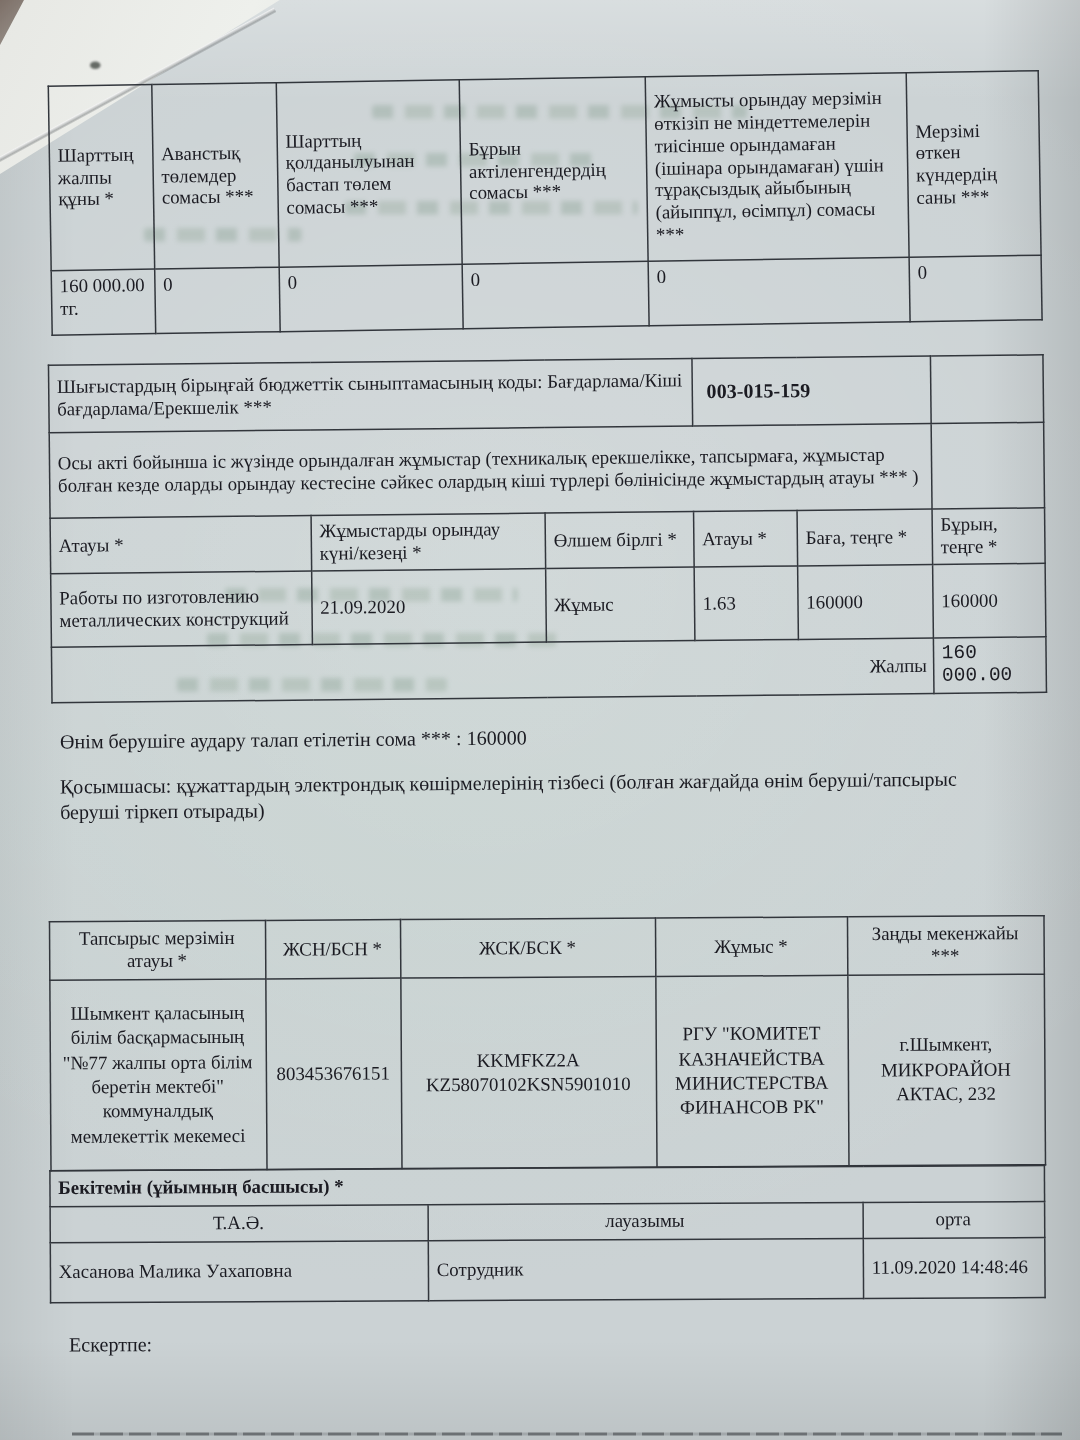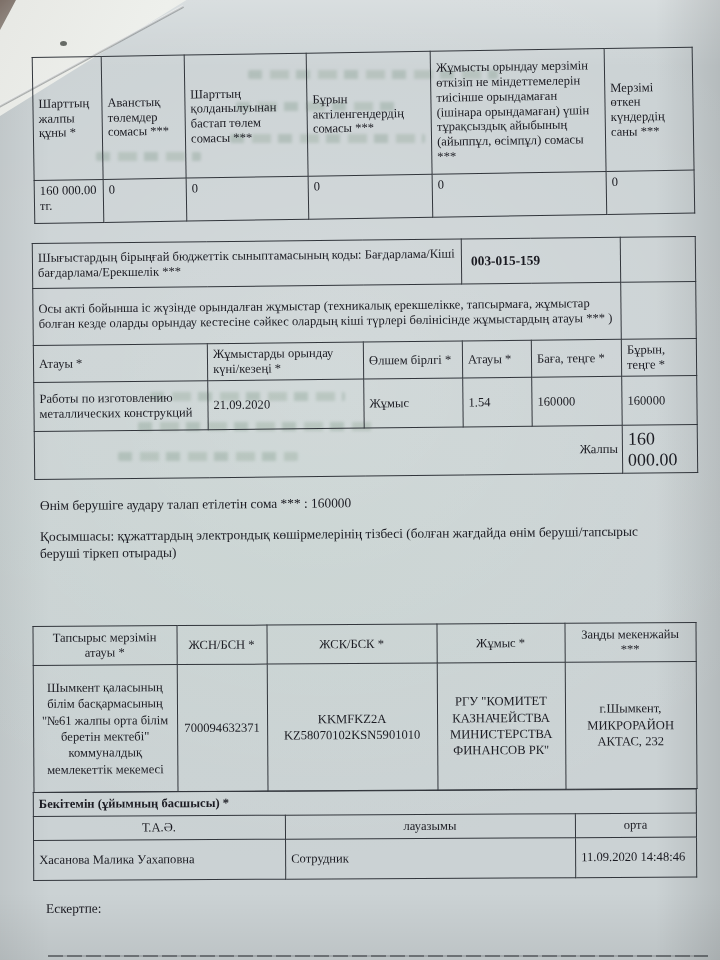--- a/index.html
+++ b/index.html
@@ -41,21 +41,21 @@
   .t1 .hrow td{height:116px;vertical-align:middle;}
   .t1 .drow td{height:36px;vertical-align:top;}
   .t2{width:663px;margin-top:19px;transform:rotate(-0.6deg);transform-origin:0 50%;}
   .t2 .r1 td{height:38px;}
   .t2 .code{font-weight:bold;font-size:13.4px;padding-left:9px;}
   .t2 .r2 td{height:50px;}
   .t2 .hrow td{height:30px;}
   .t2 .drow td{height:42px;}
   .t2 .trow td{height:26px;}
   .t2 .total-label{text-align:right;padding-right:4px;}
-  .t2 .total-value{font-size:18px;line-height:1.15;padding-right:2px;}
+  .t2 .total-value{font-size:13px;line-height:1.15;padding-right:2px;font-family:Liberation Mono, monospace;}
   .line{margin:0 0 0 7px;font-size:13.4px;line-height:1.3;transform:rotate(-0.5deg);transform-origin:0 50%;}
   .transfer{margin-top:17px;}
   .attach{margin-top:13px;max-width:636px;}
   .t3{width:663px;margin-top:63px;transform:rotate(-0.35deg);transform-origin:0 50%;}
   .t3 td{text-align:center;}
   .t3 .hrow td{height:32px;}
   .t3 .drow td{height:120px;line-height:1.3;}
   .t4{width:663px;margin-top:-1px;transform:rotate(-0.3deg);transform-origin:0 50%;}
   .t4 .approve td{height:17px;font-weight:bold;text-align:left;}
   .t4 .hrow td{height:17px;text-align:center;}
@@ -136,21 +136,21 @@
         <td>Жұмыстарды орындау күні/кезеңі *</td>
         <td>Өлшем бірлгі *</td>
         <td>Атауы *</td>
         <td>Баға, теңге *</td>
         <td>Бұрын, теңге *</td>
       </tr>
       <tr class="drow">
         <td>Работы по изготовлению металлических конструкций</td>
         <td>21.09.2020</td>
         <td>Жұмыс</td>
-        <td>1.54</td>
+        <td>1.63</td>
         <td>160000</td>
         <td>160000</td>
       </tr>
       <tr class="trow">
         <td colspan="5" class="total-label">Жалпы</td>
         <td class="total-value">160 000.00</td>
       </tr>
     </tbody>
       </table>
 
@@ -167,22 +167,22 @@
         </colgroup>
       <tbody>
           <tr class="hrow">
         <td>Тапсырыс мерзімін атауы *</td>
         <td>ЖСН/БСН *</td>
         <td>ЖСК/БСК *</td>
         <td>Жұмыс *</td>
         <td>Заңды мекенжайы ***</td>
       </tr>
       <tr class="drow">
-        <td>Шымкент қаласының білім басқармасының "№61 жалпы орта білім беретін мектебі" коммуналдық мемлекеттік мекемесі</td>
-        <td>700094632371</td>
+        <td>Шымкент қаласының білім басқармасының "№77 жалпы орта білім беретін мектебі" коммуналдық мемлекеттік мекемесі</td>
+        <td>803453676151</td>
         <td>KKMFKZ2A KZ58070102KSN5901010</td>
         <td>РГУ "КОМИТЕТ КАЗНАЧЕЙСТВА МИНИСТЕРСТВА ФИНАНСОВ РК"</td>
         <td>г.Шымкент, МИКРОРАЙОН АКТАС, 232</td>
       </tr>
     </tbody>
       </table>
 
     <table class="t4">
       <colgroup>
           <col style="width:252px">

